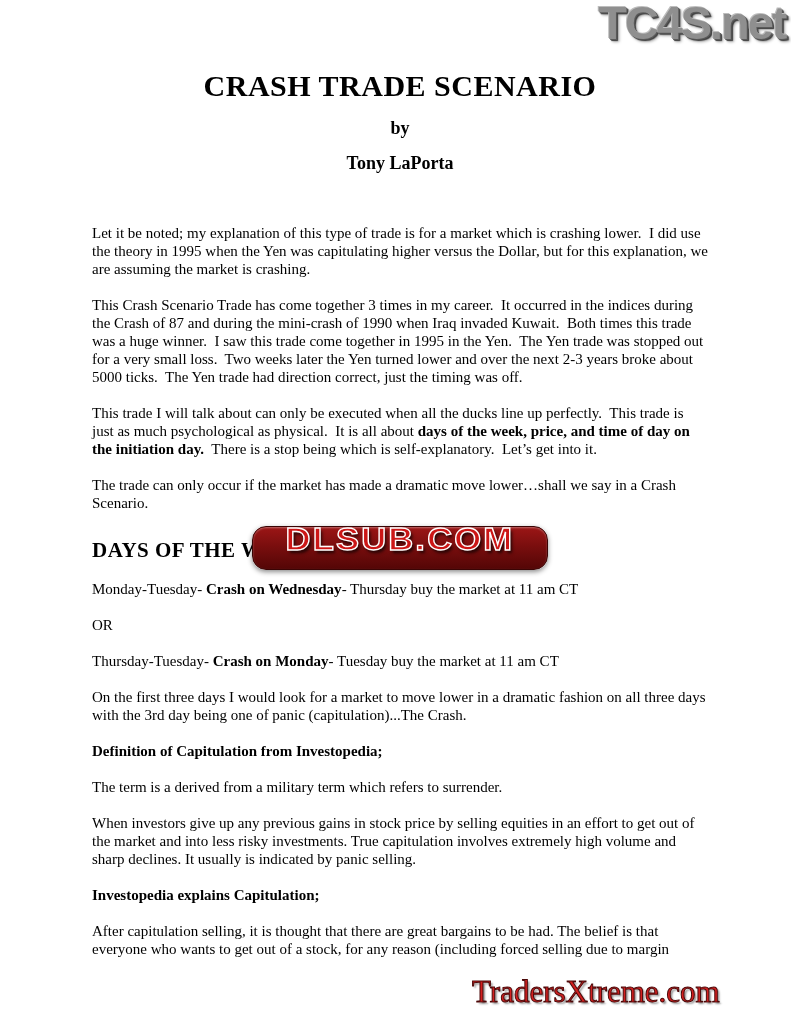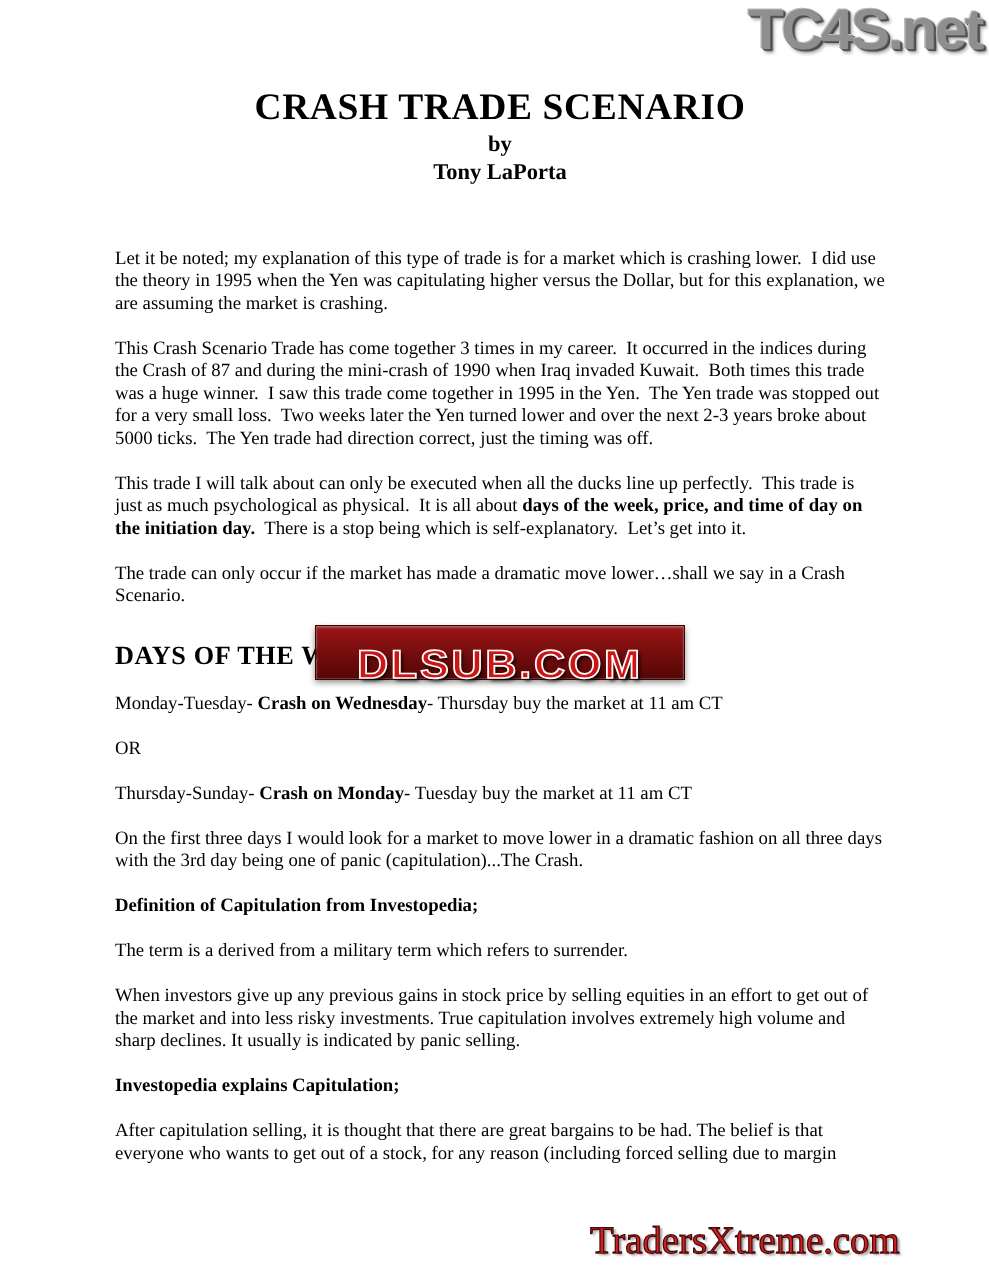--- a/index.html
+++ b/index.html
@@ -46,21 +46,21 @@
 
   .doc-title {
     margin: 0;
     font-size: 30px;
     line-height: 36px;
     font-weight: bold;
     text-align: center;
     letter-spacing: 0.5px;
   }
   .byline, .author {
-    margin: 0;
+    margin: 13px;
     font-size: 18px;
     line-height: 22px;
     font-weight: bold;
     text-align: center;
   }
 
   .para {
     margin: 18px 0 0 0;
     font-size: 15px;
     line-height: 18px;
@@ -85,24 +85,24 @@
 
   
   .dlsub-badge {
     position: absolute;
     left: 160px;
     top: -12px;
     width: 294px;
     height: 42px;
     background: linear-gradient(180deg, #9c1616 0%, #7a0e0e 45%, #540606 100%);
     border: 1px solid #3a0404;
-    border-radius: 0;
+    border-radius: 14px;
     box-shadow: 0 2px 5px rgba(0,0,0,0.45), inset 0 1px 2px rgba(255,255,255,0.35);
     display: flex;
-    align-items: flex-end;
+    align-items: flex-start;
     justify-content: center;
   }
   .dlsub-text {
     font-family: "Liberation Sans", sans-serif;
     font-weight: bold;
     font-size: 32px;
     letter-spacing: 2px;
     color: #cc1616;
     -webkit-text-stroke: 1.3px #ffffff;
     text-shadow: 2px 3px 3px rgba(0,0,0,0.7);
@@ -151,21 +151,21 @@
       <span class="heading-text">DAYS OF THE W</span>
       <span class="dlsub-badge">
         <span class="dlsub-text">DLSUB.COM</span>
       </span>
     </h2>
 
     <p class="para"><span>Monday-Tuesday- </span><b>Crash on Wednesday</b><span>- Thursday buy the market at 11 am CT</span></p>
 
     <p class="para">OR</p>
 
-    <p class="para"><span>Thursday-Sunday- </span><b>Crash on Monday</b><span>- Tuesday buy the market at 11 am CT</span></p>
+    <p class="para"><span>Thursday-Tuesday- </span><b>Crash on Monday</b><span>- Tuesday buy the market at 11 am CT</span></p>
 
     <p class="para">On the first three days I would look for a market to move lower in a dramatic fashion on all three days with the 3rd day being one of panic (capitulation)...The Crash.</p>
 
     <p class="para bold">Definition of Capitulation from Investopedia;</p>
 
     <p class="para">The term is a derived from a military term which refers to surrender.</p>
 
     <p class="para">When investors give up any previous gains in stock price by selling equities in an effort to get out of the market and into less risky investments. True capitulation involves extremely high volume and sharp declines. It usually is indicated by panic selling.</p>
 
     <p class="para bold">Investopedia explains Capitulation;</p>

